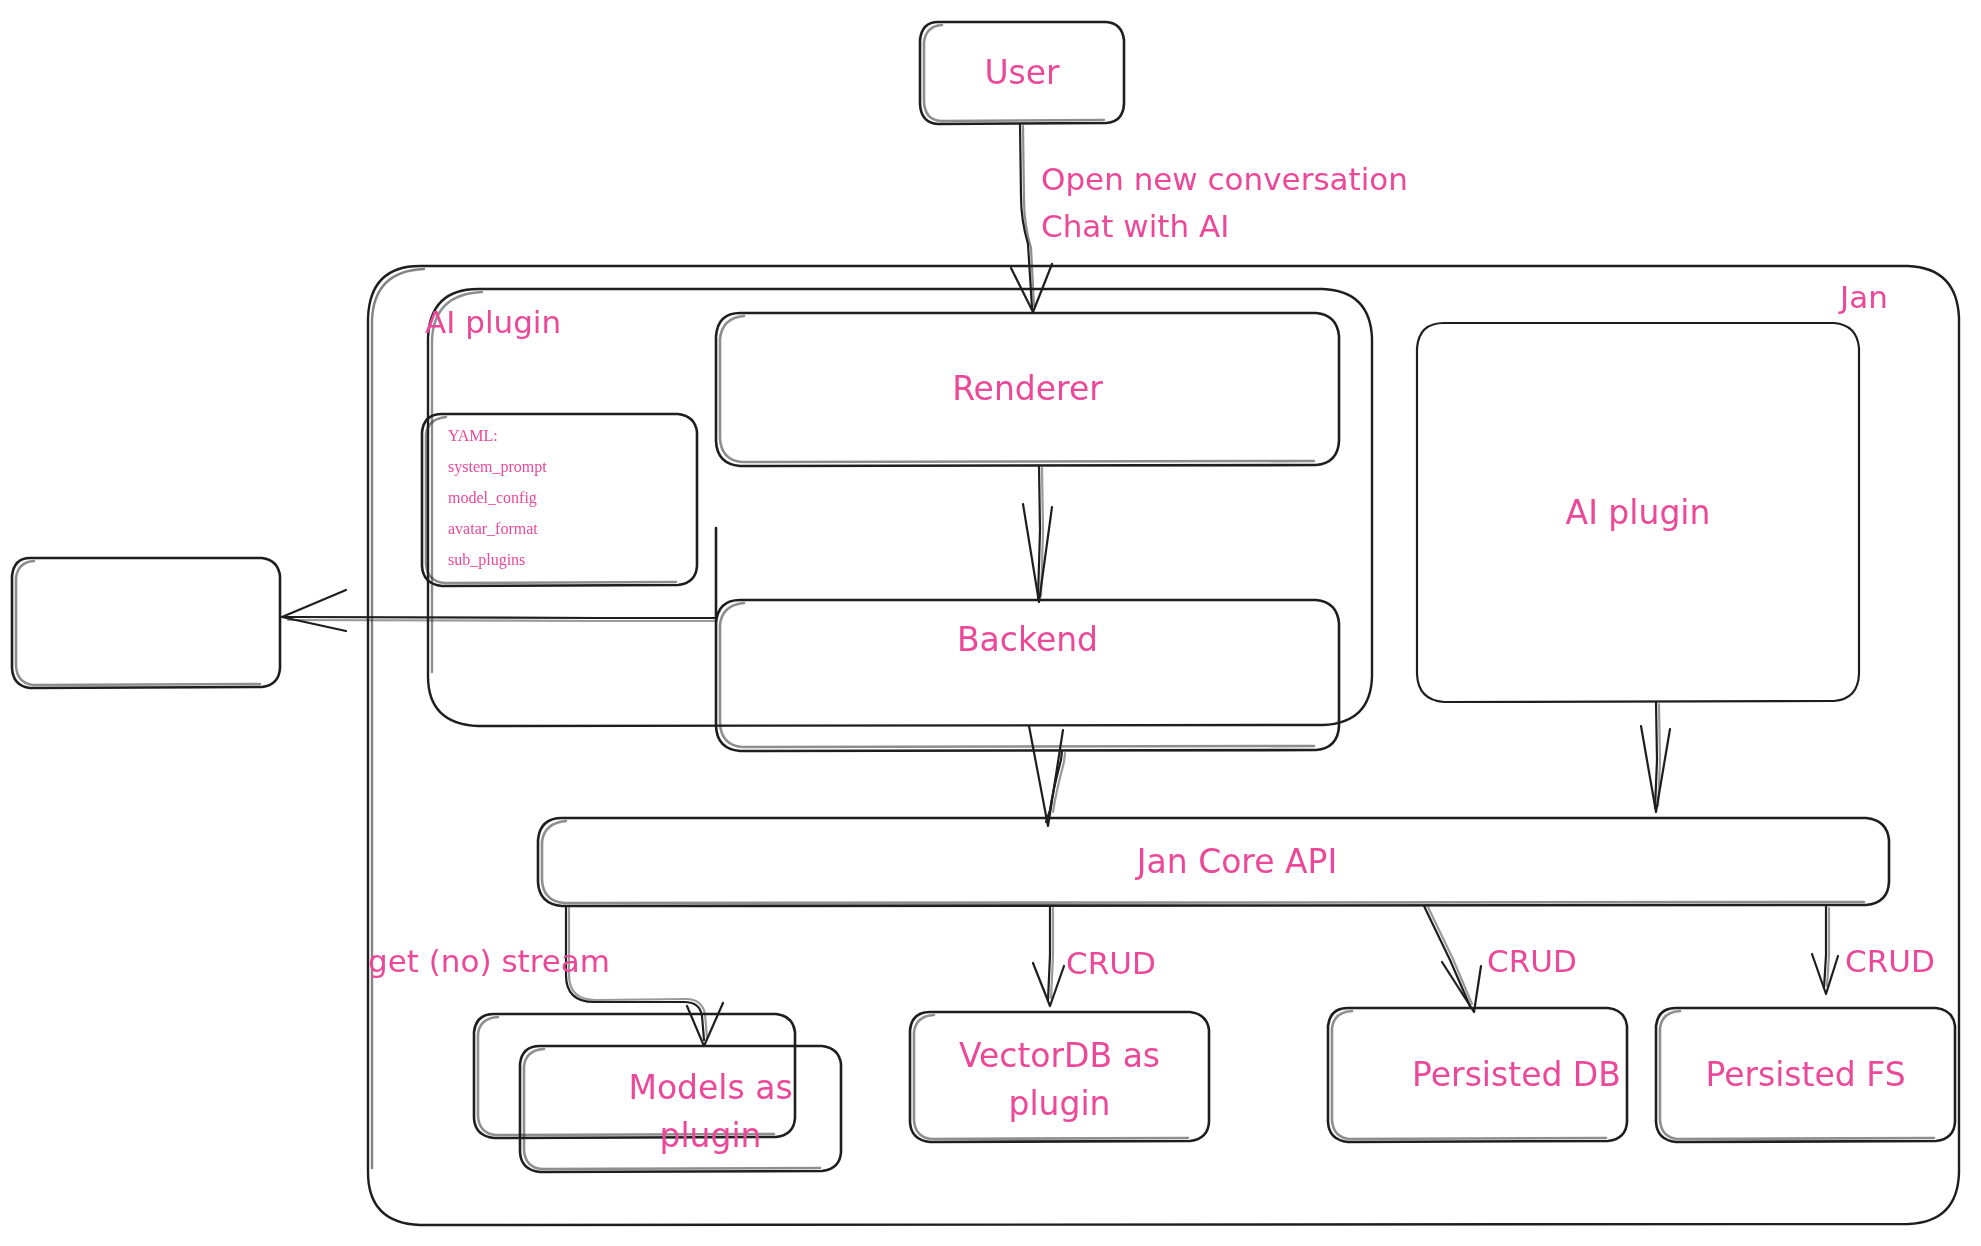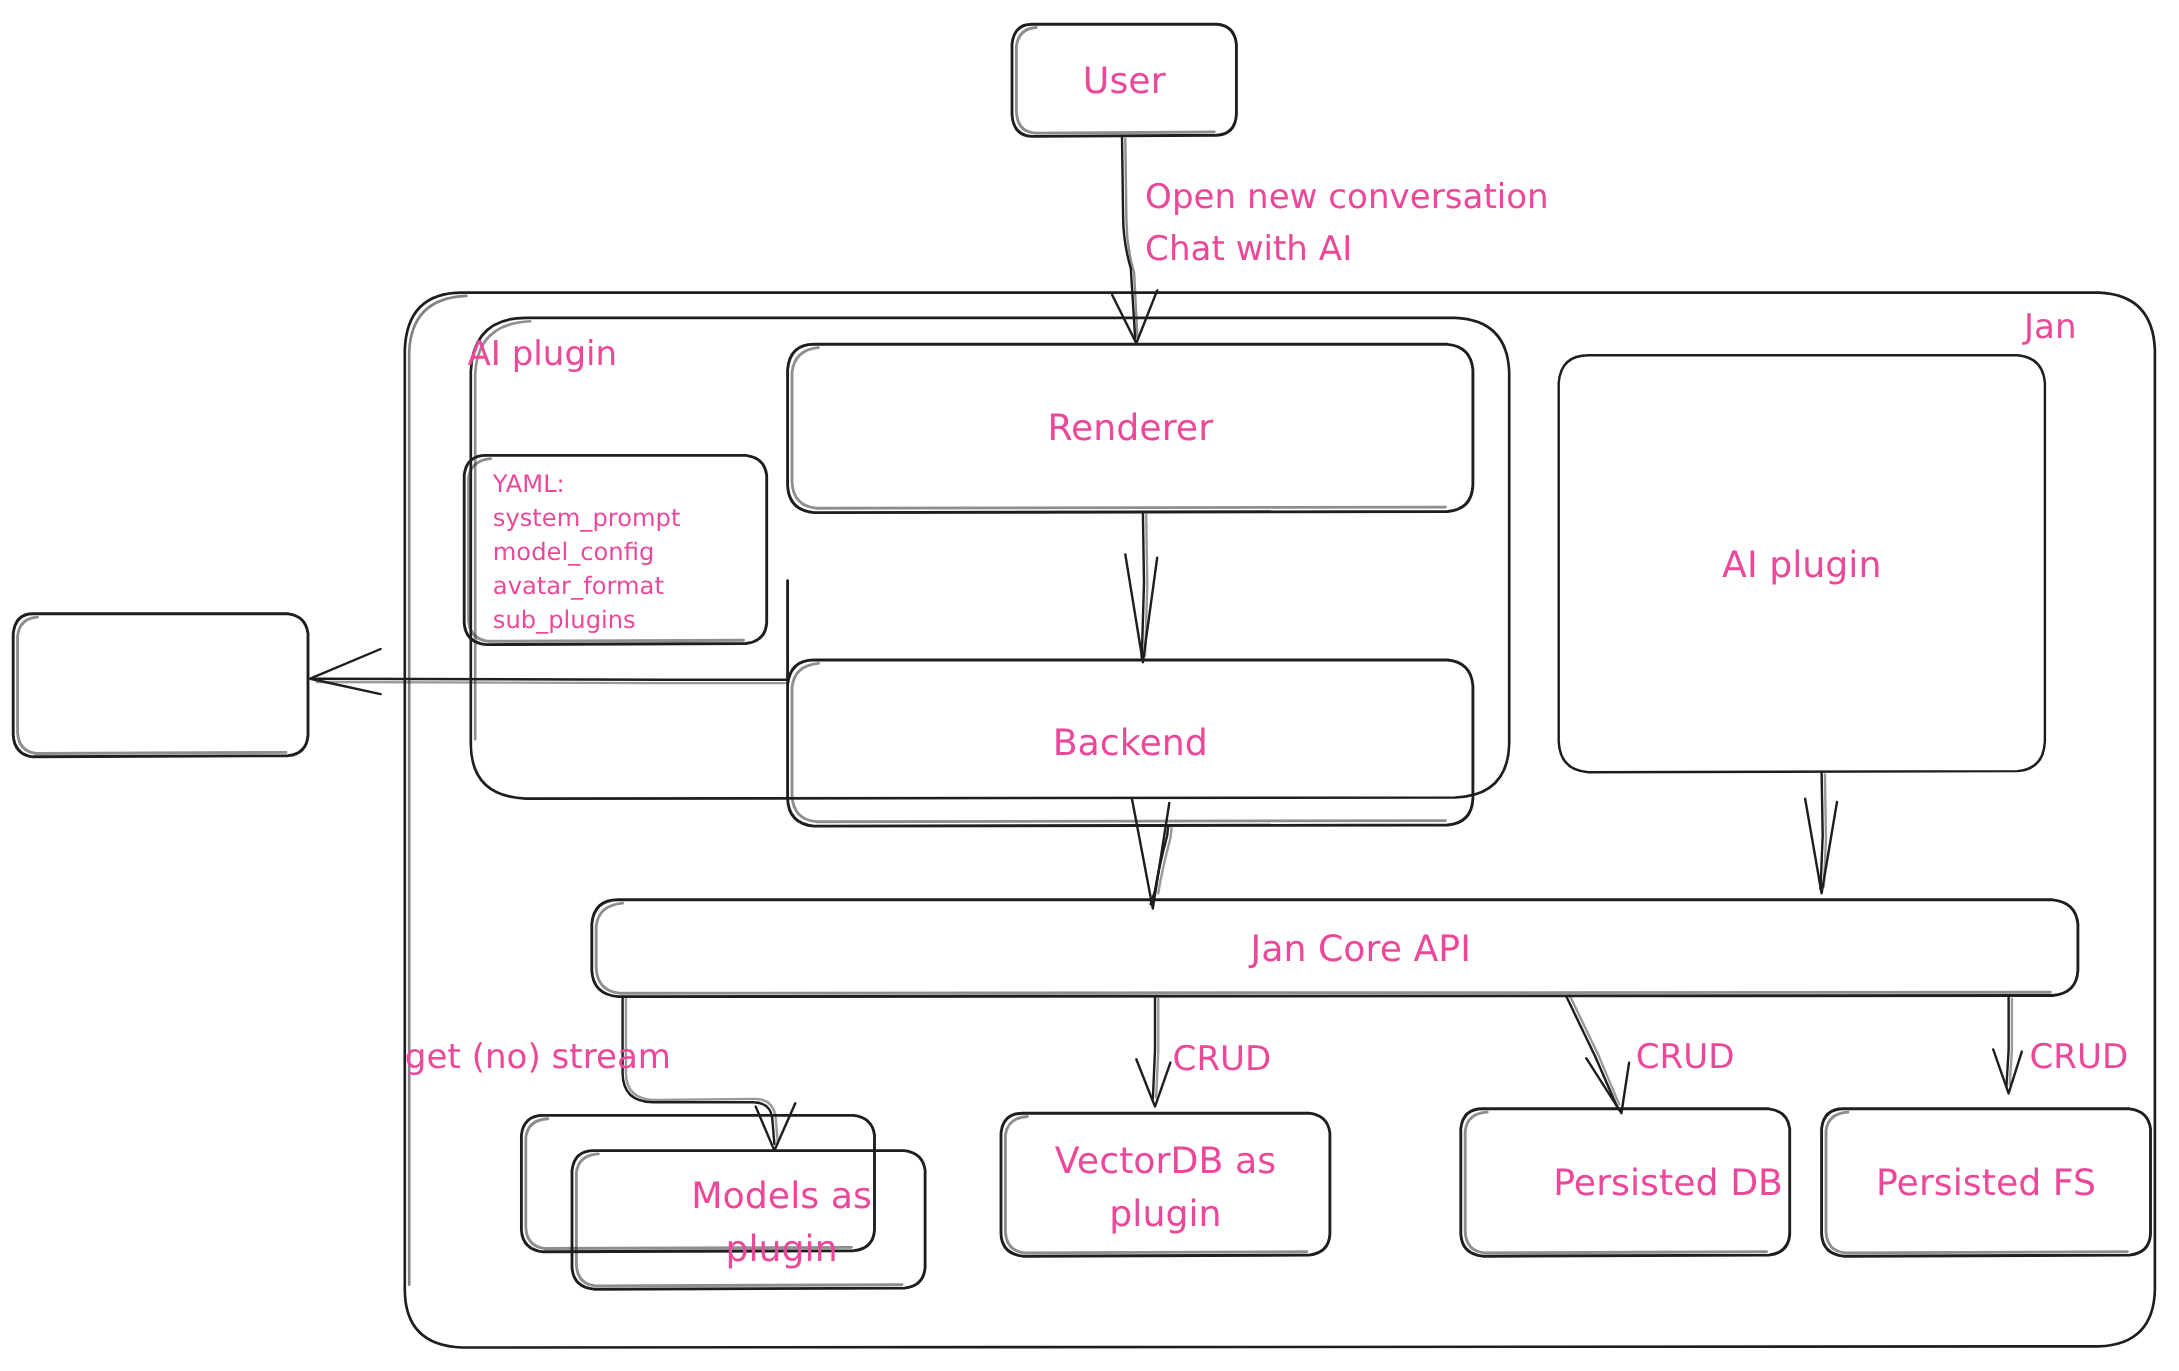--- a/index.html
+++ b/index.html
@@ -42,22 +42,23 @@
   .node-wrap {
     position: absolute;
   }
   .edge-label {
     font-size: 31px;
   }
   .container-label {
     font-size: 31px;
   }
   .yaml-label {
-    font-size: 22px;
+    font-size: 16px;
     line-height: 1.42;
+    font-family: Liberation Serif, serif;
   }
 </style>
 </head>
 <body>
 
 <div id="canvas">
 
   <svg class="svg-layer" viewBox="0 0 1981 1246">
     <defs>
       <style>
@@ -196,21 +197,21 @@
     <div class="label node-label" style="top:51px;">User</div>
   </div>
 
   <div class="label edge-label" style="left:1041px; top:160px;">Open new conversation</div>
   <div class="label edge-label" style="left:1041px; top:207px;">Chat with AI</div>
 
   <div class="node-wrap" style="left:716px; top:313px; width:623px; height:153px;">
     <div class="label node-label" style="top:76px;">Renderer</div>
   </div>
 
-  <div class="node-wrap" style="left:716px; top:600px; width:623px; height:151px;">
+  <div class="node-wrap" style="left:716px; top:565px; width:623px; height:151px;">
     <div class="label node-label" style="top:75px;">Backend</div>
   </div>
 
   <div class="node-wrap" style="left:448px; top:425px; width:248px;">
     <div class="label yaml-label" style="left:0px; top:0px;">YAML:</div>
     <div class="label yaml-label" style="left:0px; top:31px;">system_prompt</div>
     <div class="label yaml-label" style="left:0px; top:62px;">model_config</div>
     <div class="label yaml-label" style="left:0px; top:93px;">avatar_format</div>
     <div class="label yaml-label" style="left:0px; top:124px;">sub_plugins</div>
   </div>

